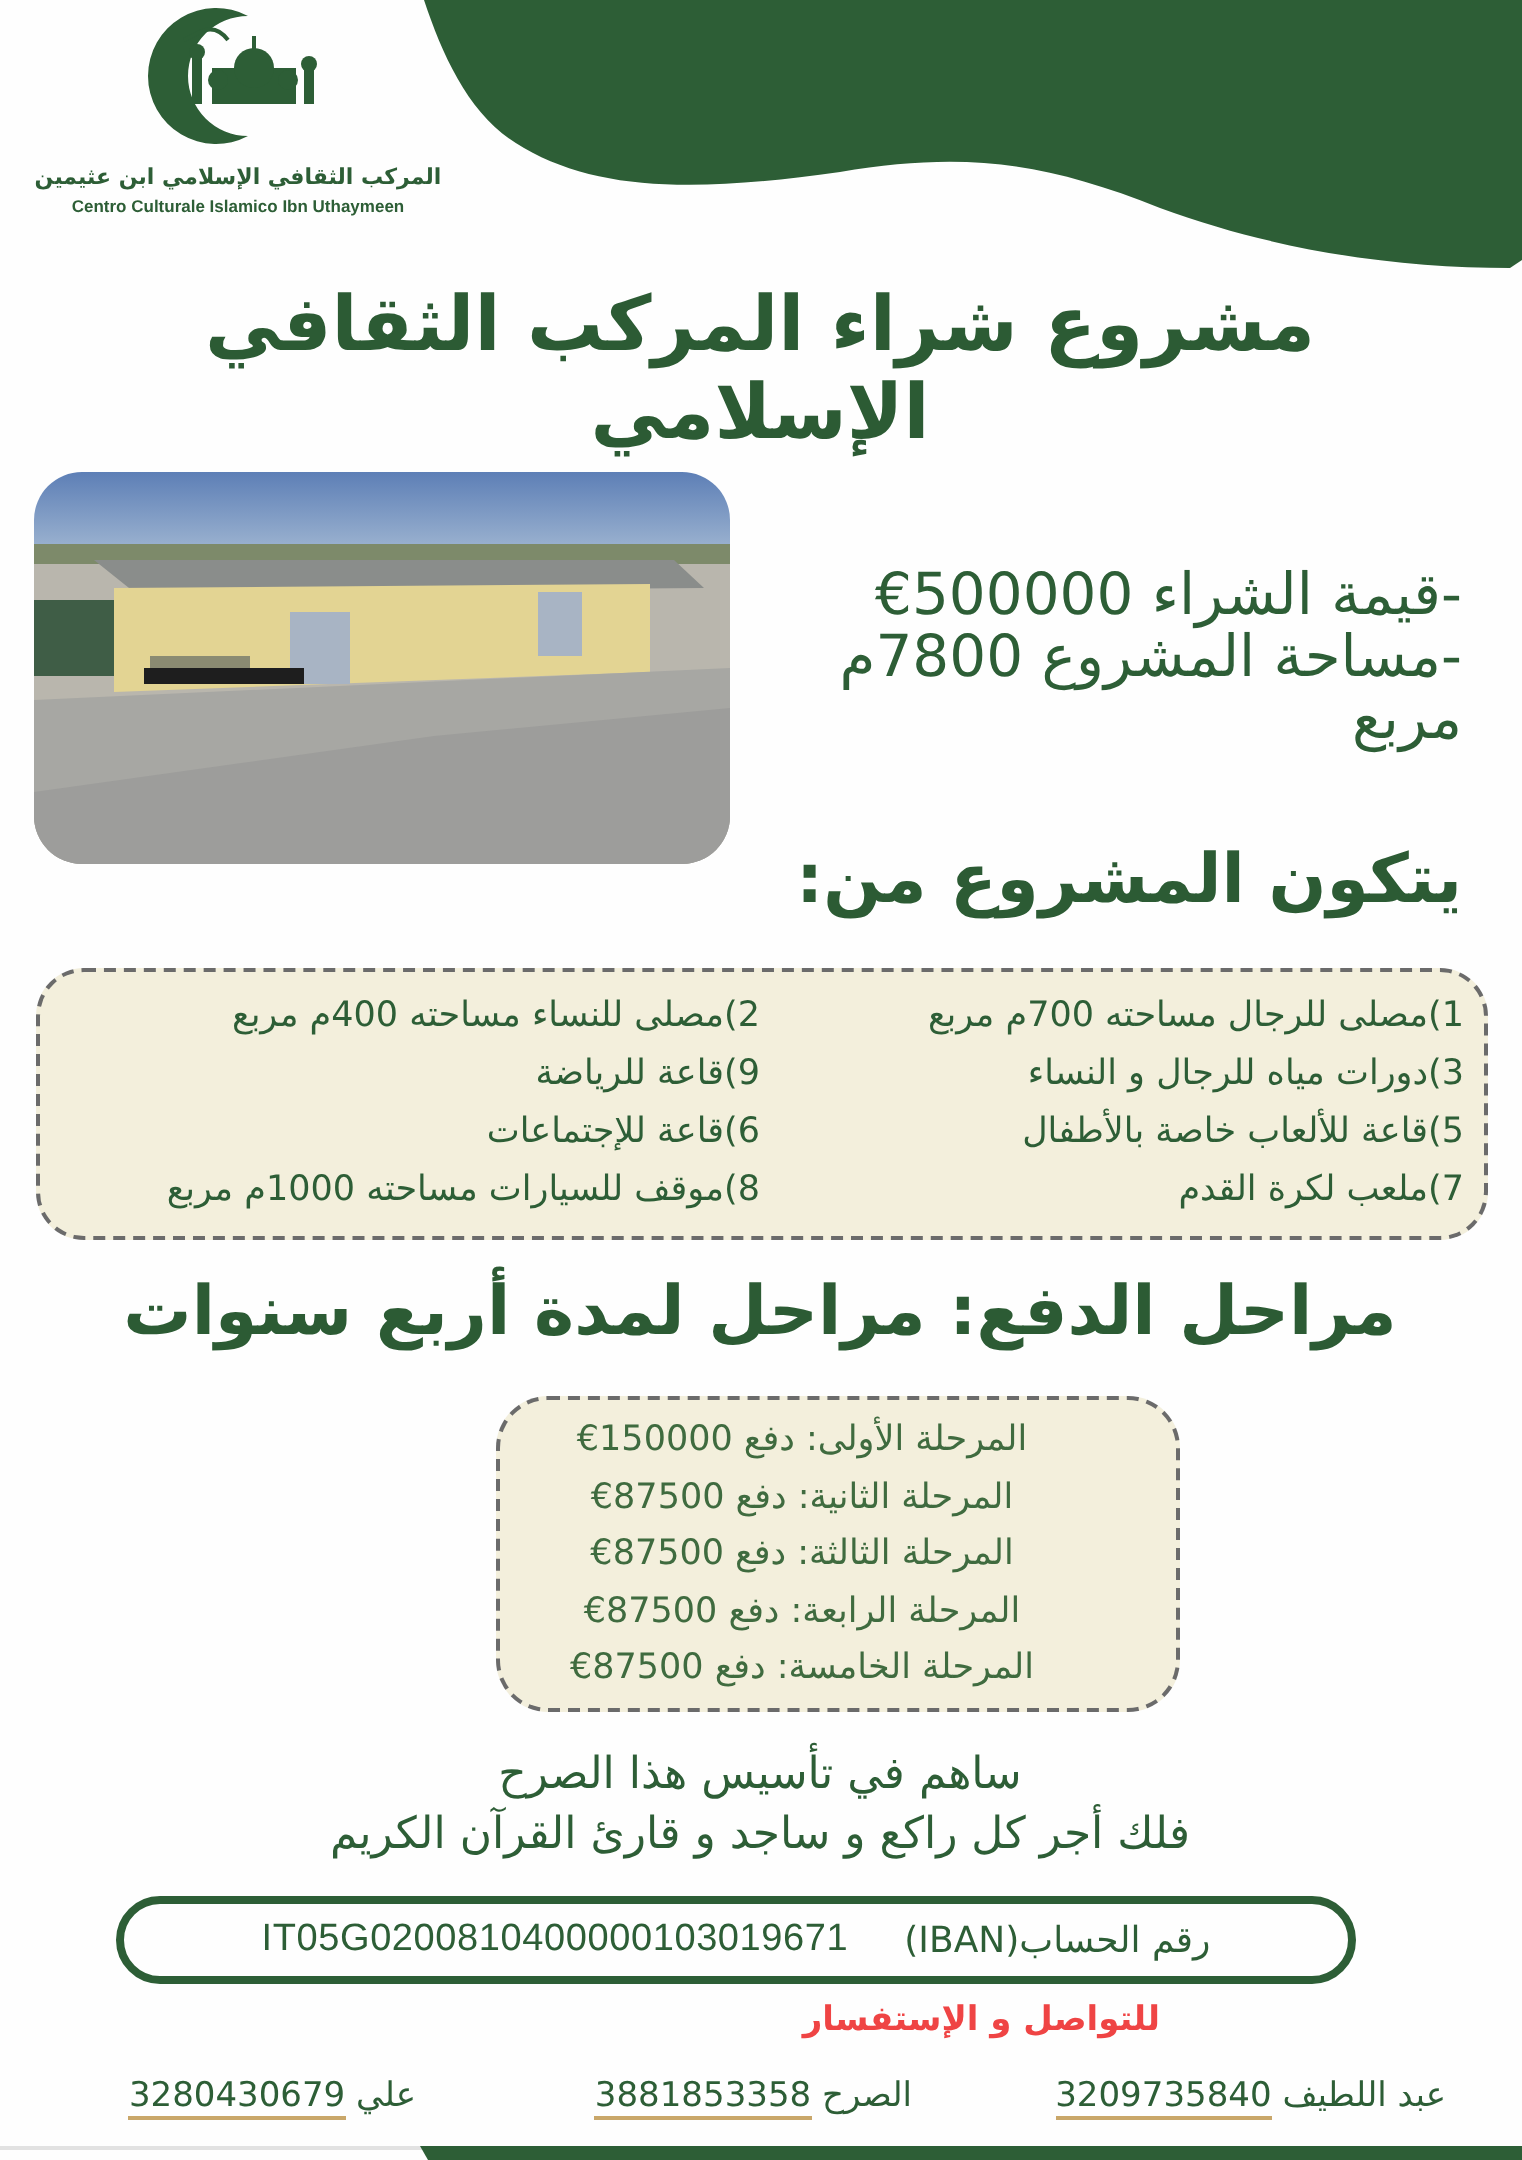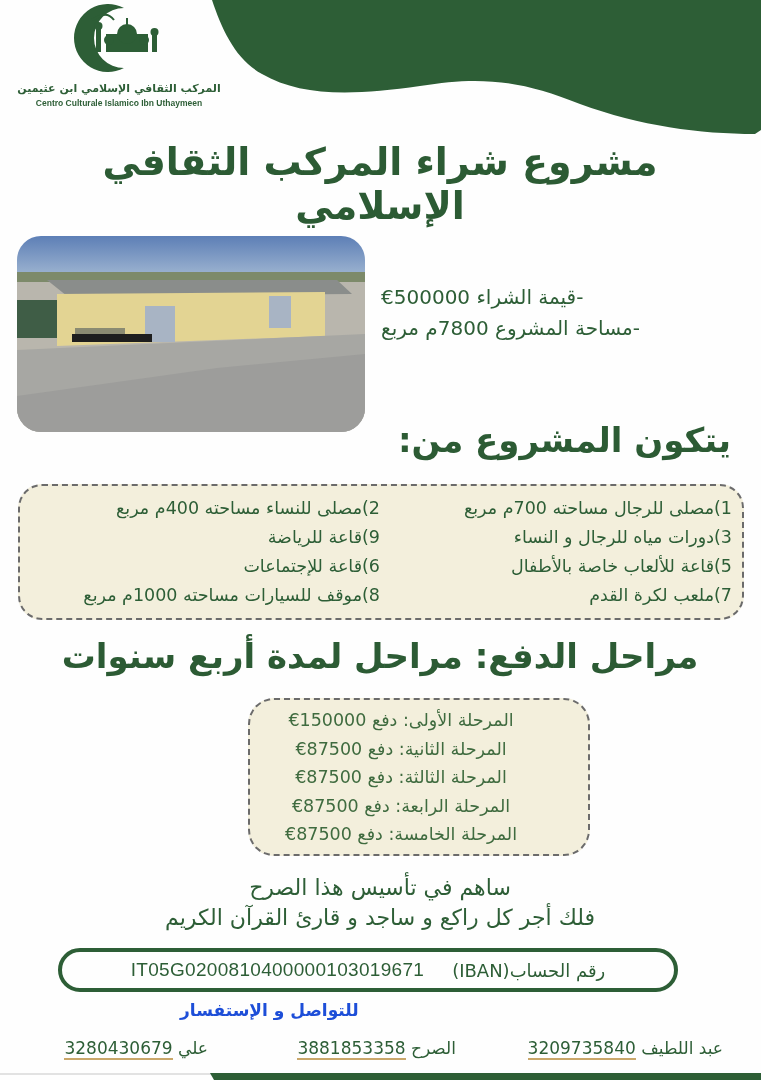--- a/index.html
+++ b/index.html
@@ -4,33 +4,33 @@
 <style>
   html,body{margin:0;padding:0;}
   body{width:761px;height:1080px;position:relative;overflow:hidden;background:#fefefe;font-family:"DejaVu Sans",sans-serif;color:#2d5e36;}
   .abs{position:absolute;}
   #wave{position:absolute;left:0;top:0;width:761px;height:140px;}
   #logo{left:14px;top:0;width:190px;height:110px;}
   .logo-ar{position:absolute;left:0;top:82px;width:210px;text-align:center;font-size:11px;font-weight:bold;color:#2d5e36;direction:rtl;}
   .logo-en{position:absolute;left:0;top:98px;width:210px;text-align:center;font-size:8.5px;font-weight:bold;color:#2d5e36;font-family:"Liberation Sans",sans-serif;}
   .title{left:20px;top:140px;width:720px;text-align:center;font-size:38px;font-weight:bold;direction:rtl;color:#2c5b34;}
   #photo{left:17px;top:236px;width:348px;height:196px;border-radius:24px;overflow:hidden;}
-  .facts{right:30px;top:282px;width:350px;text-align:left;direction:rtl;font-size:20px;line-height:31px;color:#2d5e36;}
+  .facts{right:30px;top:282px;width:350px;text-align:right;direction:rtl;font-size:29px;line-height:31px;color:#2d5e36;}
   .h2{right:30px;top:420px;text-align:center;direction:rtl;font-size:34px;font-weight:bold;color:#2c5b34;margin-left:36px;}
   .box{border:2px dashed #6b6b6b;background:#f3efdc;}
   #comp-box{left:18px;top:484px;width:722px;height:132px;border-radius:24px;}
   .col{position:absolute;top:8px;direction:rtl;text-align:right;font-size:17.5px;line-height:29px;color:#2d5e36;}
   #pay-h{left:20px;top:636px;width:720px;text-align:center;font-size:34px;font-weight:bold;direction:rtl;color:#2c5b34;}
   #pay-box{left:248px;top:698px;width:302px;height:154px;border-radius:26px;padding-left:36px;}
   .pay-list{position:absolute;left:0;top:6px;width:302px;text-align:center;direction:rtl;font-size:17.5px;line-height:28.5px;color:#3f6b3f;}
   .cta{left:60px;top:873px;width:640px;text-align:center;direction:rtl;font-size:22px;line-height:30px;color:#2d5e36;}
   #iban{left:58px;top:948px;width:612px;height:36px;border:4px solid #2d5e36;border-radius:22px;}
   .iban-in{position:absolute;left:0;right:0;top:0;bottom:0;display:flex;justify-content:center;align-items:center;gap:28px;direction:rtl;font-size:18px;color:#2d5e36;}
   .iban-num{direction:ltr;font-family:"Liberation Sans",sans-serif;font-size:19px;letter-spacing:0.3px;}
-  .contact-h{left:180px;top:1000px;width:400px;text-align:left;direction:rtl;font-size:17px;font-weight:bold;color:#1d4ed8;}
+  .contact-h{left:180px;top:1000px;width:400px;text-align:right;direction:rtl;font-size:17px;font-weight:bold;color:#ef4444;}
   .contact{position:absolute;top:1038px;direction:rtl;font-size:17px;color:#2d5e36;white-space:nowrap;}
   .contact .under{border-bottom:2px solid #c9a76a;}
   #bottom-bar{left:0;top:1073px;width:761px;height:7px;}
 </style>
 </head>
 <body>
 
 <svg id="wave" viewBox="0 0 761 140" preserveAspectRatio="none">
   <path d="M212 0 C222 30 236 60 262 74 C300 96 350 96 420 86 C480 76 520 80 580 104 C640 126 700 134 755 134 L761 130 L761 0 Z" fill="#2d5e36"></path>
 </svg>

